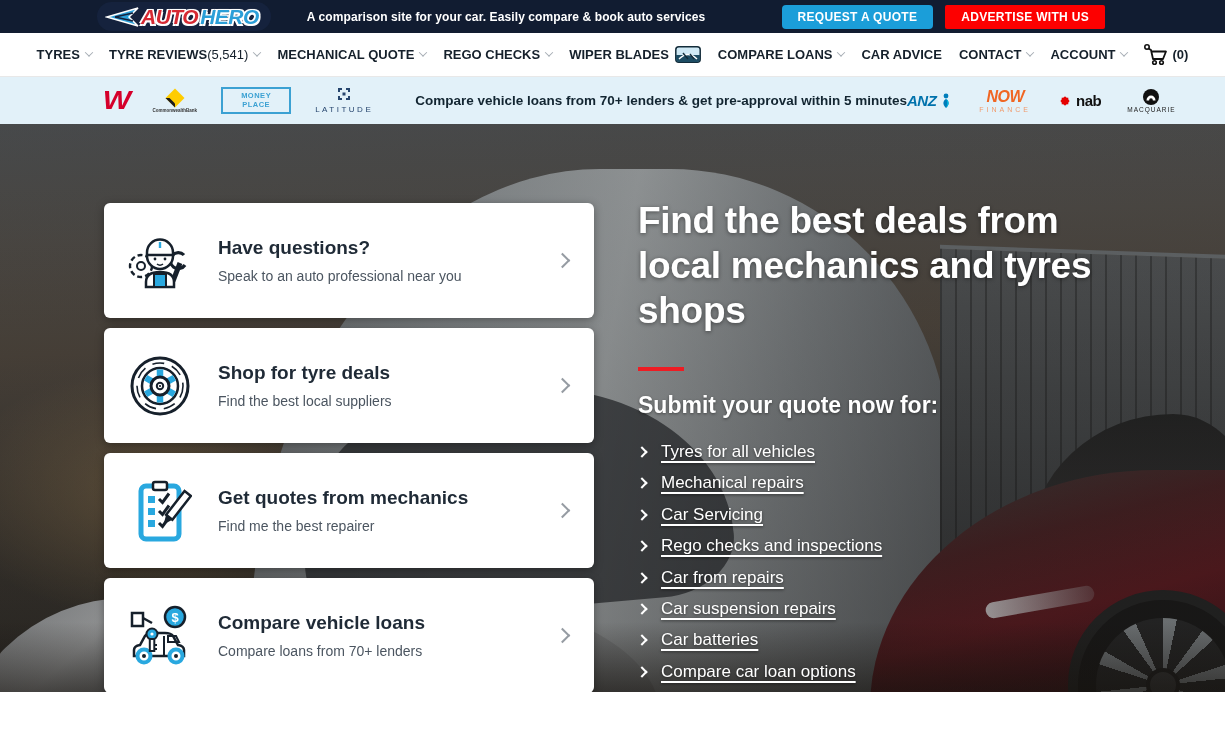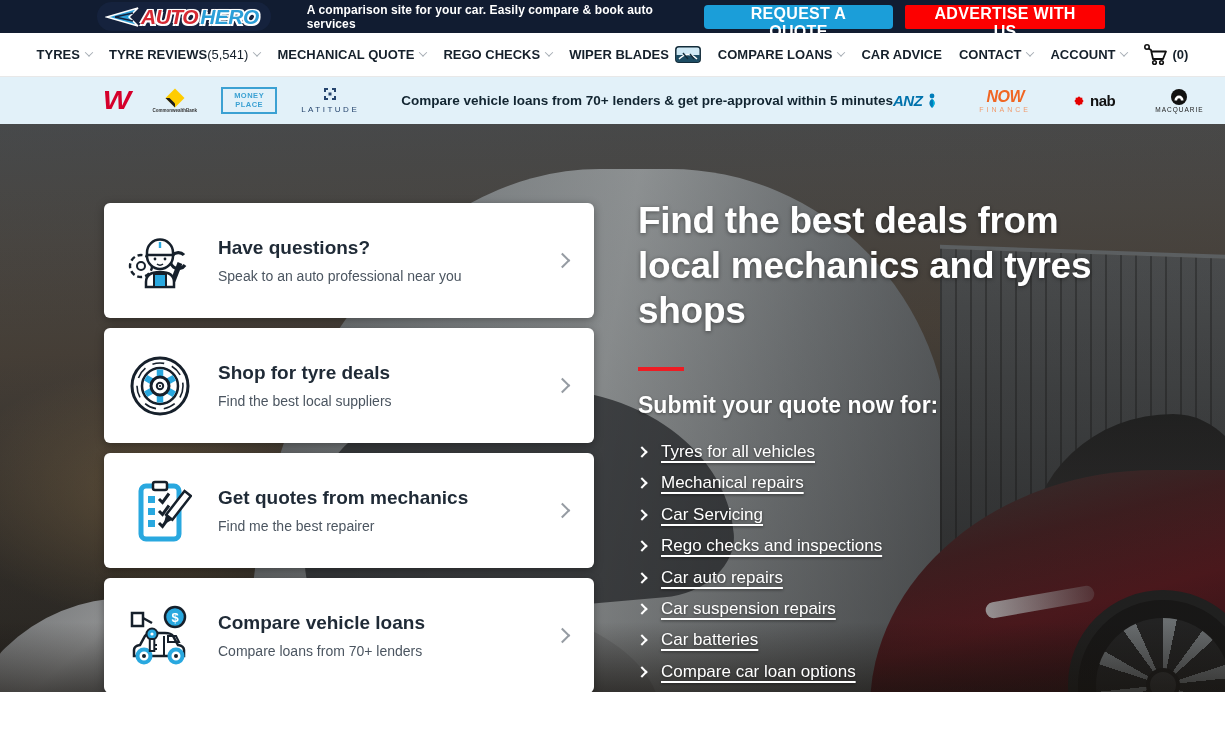--- a/index.html
+++ b/index.html
@@ -11,45 +11,45 @@
             display:flex; align-items:center; }
   .logo { margin-left:97px; height:29px; display:flex; align-items:center; gap:2px;
           background:#15223d; border-radius:15px; padding:0 12px 0 8px; cursor:pointer; }
   .logo-text { font-style:italic; font-weight:900; font-size:21px; letter-spacing:-0.5px;
                text-shadow:-1.5px -1.5px 0 #fff,1.5px -1.5px 0 #fff,-1.5px 1.5px 0 #fff,1.5px 1.5px 0 #fff,0 0 2px #fff; }
   .logo-auto { color:#d62a33; }
   .logo-hero { color:#2b9fd8; }
   .tagline { margin-left:36px; color:#fff; font-size:12px; font-weight:700; letter-spacing:0.1px; }
   .topbar-buttons { margin-left:auto; margin-right:120px; display:flex; gap:12px; }
   .tb-btn { height:24px; padding:0 16px; border:none; color:#fff; font-weight:700;
-            font-size:16px; letter-spacing:0.3px; cursor:pointer; font-family:inherit; }
+            font-size:12px; letter-spacing:0.3px; cursor:pointer; font-family:inherit; }
   .btn-quote { background:#1b9ed9; border-radius:4px; }
   .btn-advertise { background:#fd0000; border-radius:2px; }
 
   
   .navbar { position:absolute; top:33px; left:0; width:1225px; height:44px; background:#fff;
             border-bottom:1px solid #e8e8e8; display:flex; align-items:center; justify-content:center; gap:17px; }
   .nav-item { display:flex; align-items:center; font-size:13px; font-weight:700; color:#15202b;
               text-decoration:none; cursor:pointer; white-space:nowrap; }
   .nav-suffix { font-weight:400; margin-left:0; }
   .chev { width:6px; height:6px; border-right:1.6px solid #a6adb4; border-bottom:1.6px solid #a6adb4;
           transform:rotate(45deg) translate(-1px,-1px); display:inline-block; margin-left:6px; margin-bottom:2px; }
   .nav-cart { display:flex; align-items:center; gap:2px; cursor:pointer; font-size:13px; font-weight:700; color:#15202b; }
   .mini-car { margin-left:6px; display:inline-block; }
 
   
   .banner { position:absolute; top:77px; left:0; width:1225px; height:47px; background:#e2f1f9;
             display:flex; align-items:center; cursor:pointer; }
   .banner-left { margin-left:105px; display:flex; align-items:center; gap:24px; }
-  .banner-right { margin-left:auto; margin-right:115px; display:flex; align-items:center; gap:40px; }
+  .banner-right { margin-left:auto; margin-right:115px; display:flex; align-items:center; gap:26px; }
   .banner-msg { margin-left:42px; font-size:13.5px; font-weight:700; color:#122531; white-space:nowrap; }
   .westpac-w { font-weight:900; font-style:italic; font-size:25px; color:#d5002b; transform:scaleX(1.2); display:inline-block; }
   .cba { display:flex; flex-direction:column; align-items:center; line-height:1; }
   .cba-name { font-size:4.5px; color:#333; margin-top:1px; font-weight:700; }
-  .moneyplace { border:2px solid #3ba1d3; padding:3px 11px; text-align:center; line-height:1.15;
+  .moneyplace { border:2px solid #3ba1d3; padding:3px 18px; text-align:center; line-height:1.15;
                 font-size:7.5px; font-weight:700; color:#3ba1d3; letter-spacing:0.5px; }
   .latitude { display:flex; flex-direction:column; align-items:center; gap:5px; }
   .latitude-name { font-size:8px; letter-spacing:2.5px; color:#26456e; font-weight:400; }
   .anz { display:flex; align-items:center; gap:3px; }
   .anz-name { font-size:15px; font-weight:800; font-style:italic; color:#0072ac; letter-spacing:-0.5px; }
   .nowfin { display:flex; flex-direction:column; align-items:center; line-height:1; }
   .now-name { font-size:16px; font-weight:900; font-style:italic; color:#f06623; letter-spacing:-0.5px; }
   .now-sub { font-size:7px; letter-spacing:3px; color:#f19b6d; margin-top:1px; }
   .nab { display:flex; align-items:center; gap:3px; }
   .nab-name { font-size:15px; font-weight:800; color:#111; letter-spacing:-0.5px; }
@@ -396,21 +396,21 @@
         <li>
             <span class="link-chev"></span>
             <a>Car Servicing</a>
           </li>
         <li>
             <span class="link-chev"></span>
             <a>Rego checks and inspections</a>
           </li>
         <li>
             <span class="link-chev"></span>
-            <a>Car auto repairs</a>
+            <a>Car from repairs</a>
           </li>
         <li>
             <span class="link-chev"></span>
             <a>Car suspension repairs</a>
           </li>
         <li>
             <span class="link-chev"></span>
             <a>Car batteries</a>
           </li>
         <li>

